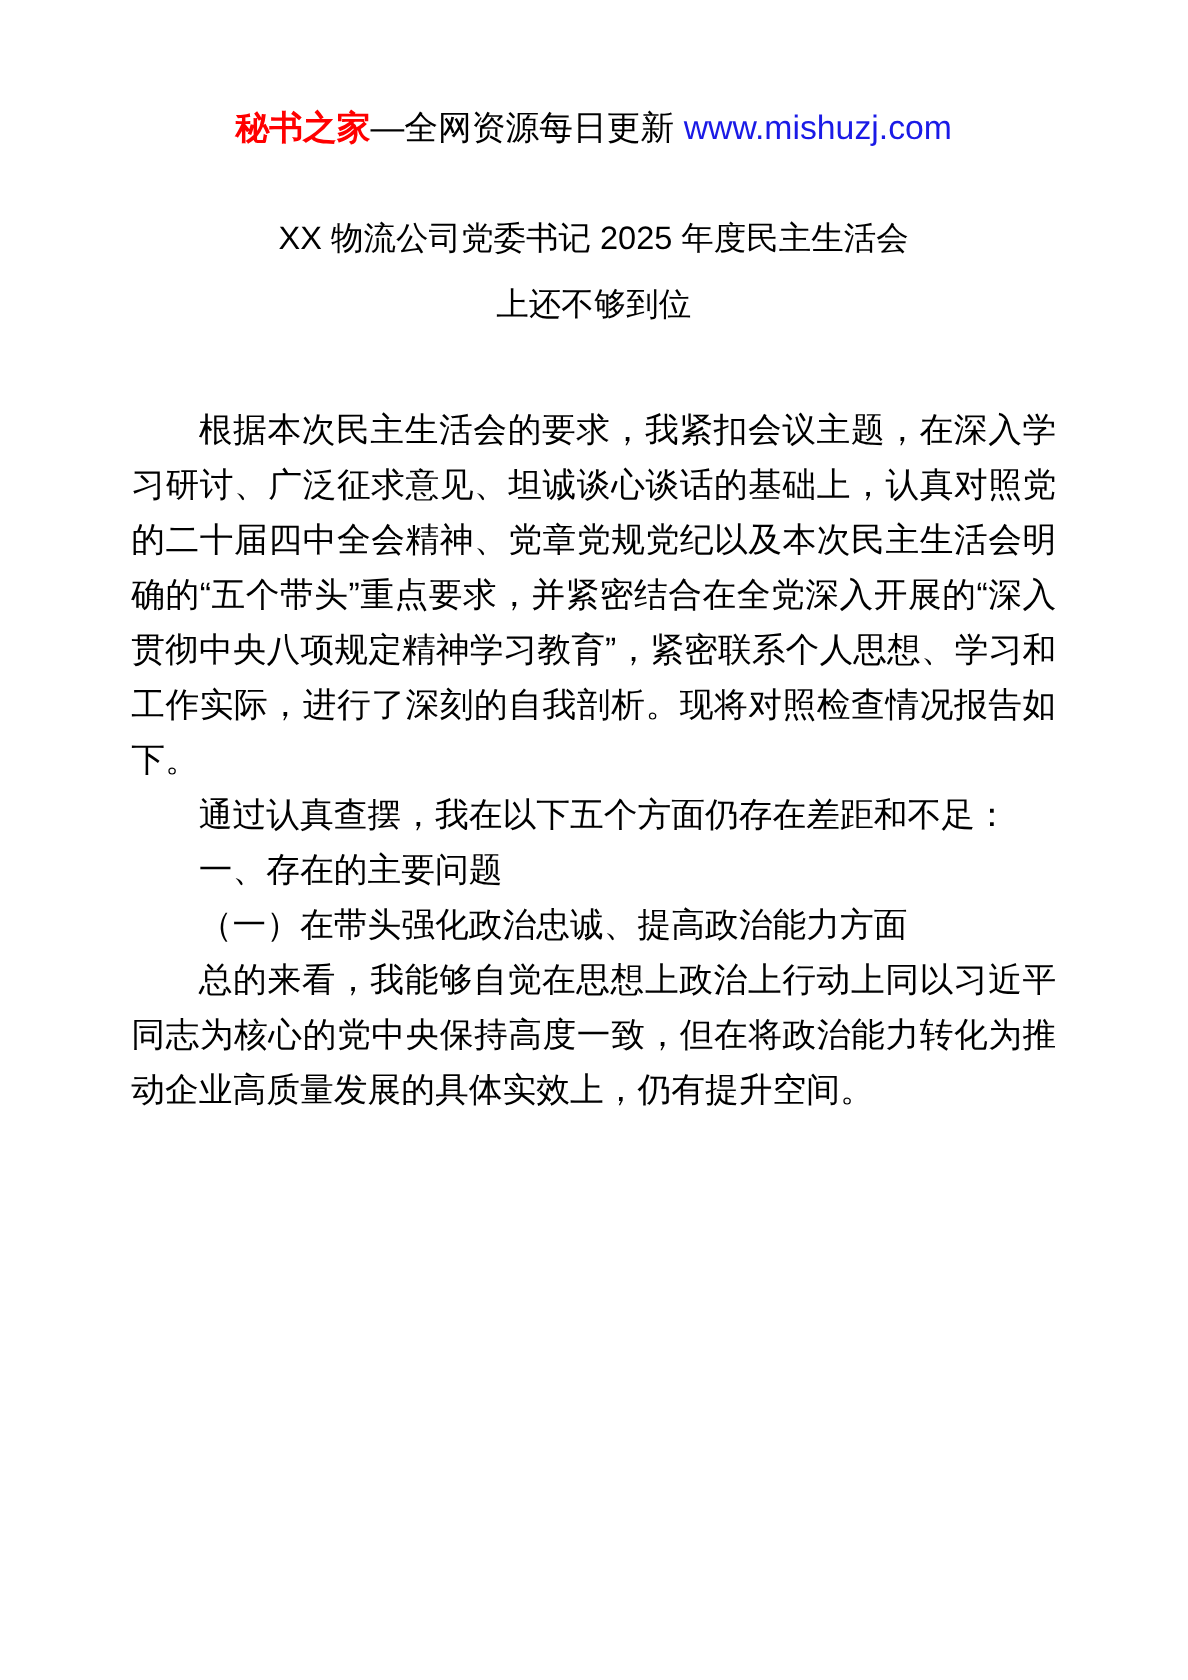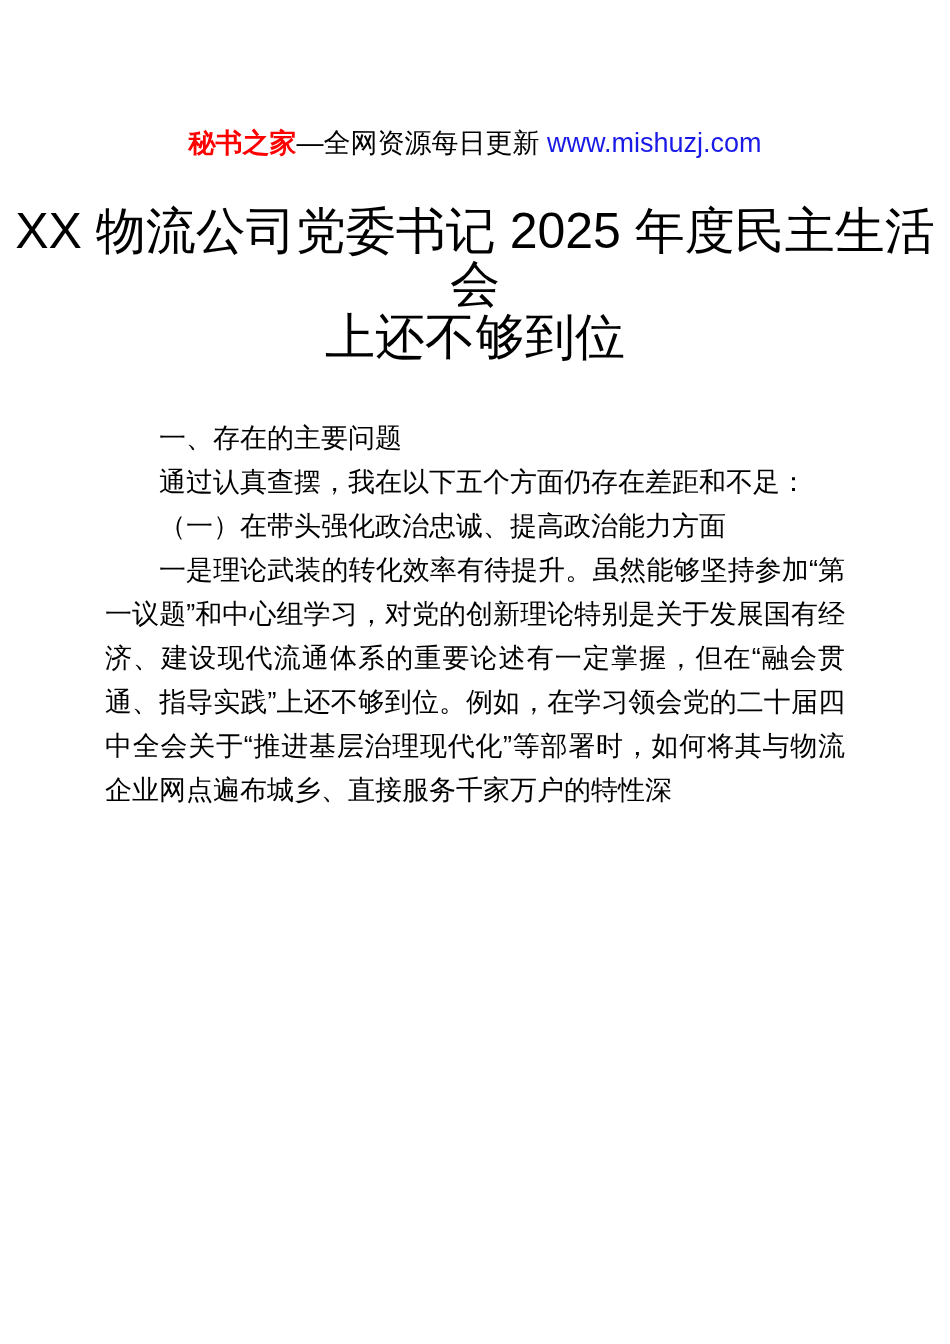--- a/index.html
+++ b/index.html
@@ -15,40 +15,39 @@
     overflow: hidden;
     font-family: "Liberation Sans", "DejaVu Sans", sans-serif;
     color: #000000;
   }
   .site-header {
     padding-top: 84px;
     text-align: center;
     font-size: 27px;
     line-height: 36px;
     white-space: nowrap;
-    margin-top: 41px;
   }
   .site-brand {
     color: var(--brand-color, #ff0000);
     font-weight: 700;
   }
   .site-tagline {
     color: #000000;
     font-weight: 400;
   }
   .site-url {
     color: var(--url-color, #1a1ae6);
     font-weight: 400;
     text-decoration: none;
     cursor: pointer;
   }
   .doc-title {
     margin-top: 44px;
     text-align: center;
-    font-size: 50px;
+    font-size: 26px;
     line-height: 53px;
     font-weight: 400;
     color: #000000;
   }
   .doc-body {
     width: 740px;
     margin: 52px auto 0 auto;
     font-size: 27px;
     line-height: 44px;
     text-align: justify;
@@ -71,19 +70,20 @@
   <div class="site-header">
     <span class="site-brand">秘书之家</span><span class="site-tagline">—全网资源每日更新 </span><span class="site-url">www.mishuzj.com</span>
   </div>
 
   <div class="doc-title">
     <div>XX 物流公司党委书记 2025 年度民主生活会</div>
     <div>上还不够到位</div>
   </div>
 
   <div class="doc-body">
+    <p class="para">根据本次民主生活会的要求，我紧扣会议主题，在深入学习研讨、广泛征求意见、坦诚谈心谈话的基础上，认真对照党的二十届四中全会精神、党章党规党纪以及本次民主生活会明确的“五个带头”重点要求，并紧密结合在全党深入开展的“深入贯彻中央八项规定精神学习教育”，紧密联系个人思想、学习和工作实际，进行了深刻的自我剖析。现将对照检查情况报告如下。</p>
+    <p class="para">通过认真查摆，我在以下五个方面仍存在差距和不足：</p>
     <p class="para">一、存在的主要问题</p>
-    <p class="para">通过认真查摆，我在以下五个方面仍存在差距和不足：</p>
     <p class="para bold">（一）在带头强化政治忠诚、提高政治能力方面</p>
-    <p class="para">一是理论武装的转化效率有待提升。虽然能够坚持参加“第一议题”和中心组学习，对党的创新理论特别是关于发展国有经济、建设现代流通体系的重要论述有一定掌握，但在“融会贯通、指导实践”上还不够到位。例如，在学习领会党的二十届四中全会关于“推进基层治理现代化”等部署时，如何将其与物流企业网点遍布城乡、直接服务千家万户的特性深</p>
+    <p class="para">总的来看，我能够自觉在思想上政治上行动上同以习近平同志为核心的党中央保持高度一致，但在将政治能力转化为推动企业高质量发展的具体实效上，仍有提升空间。</p>
   </div>
 
 </div>
 
 </body></html>

